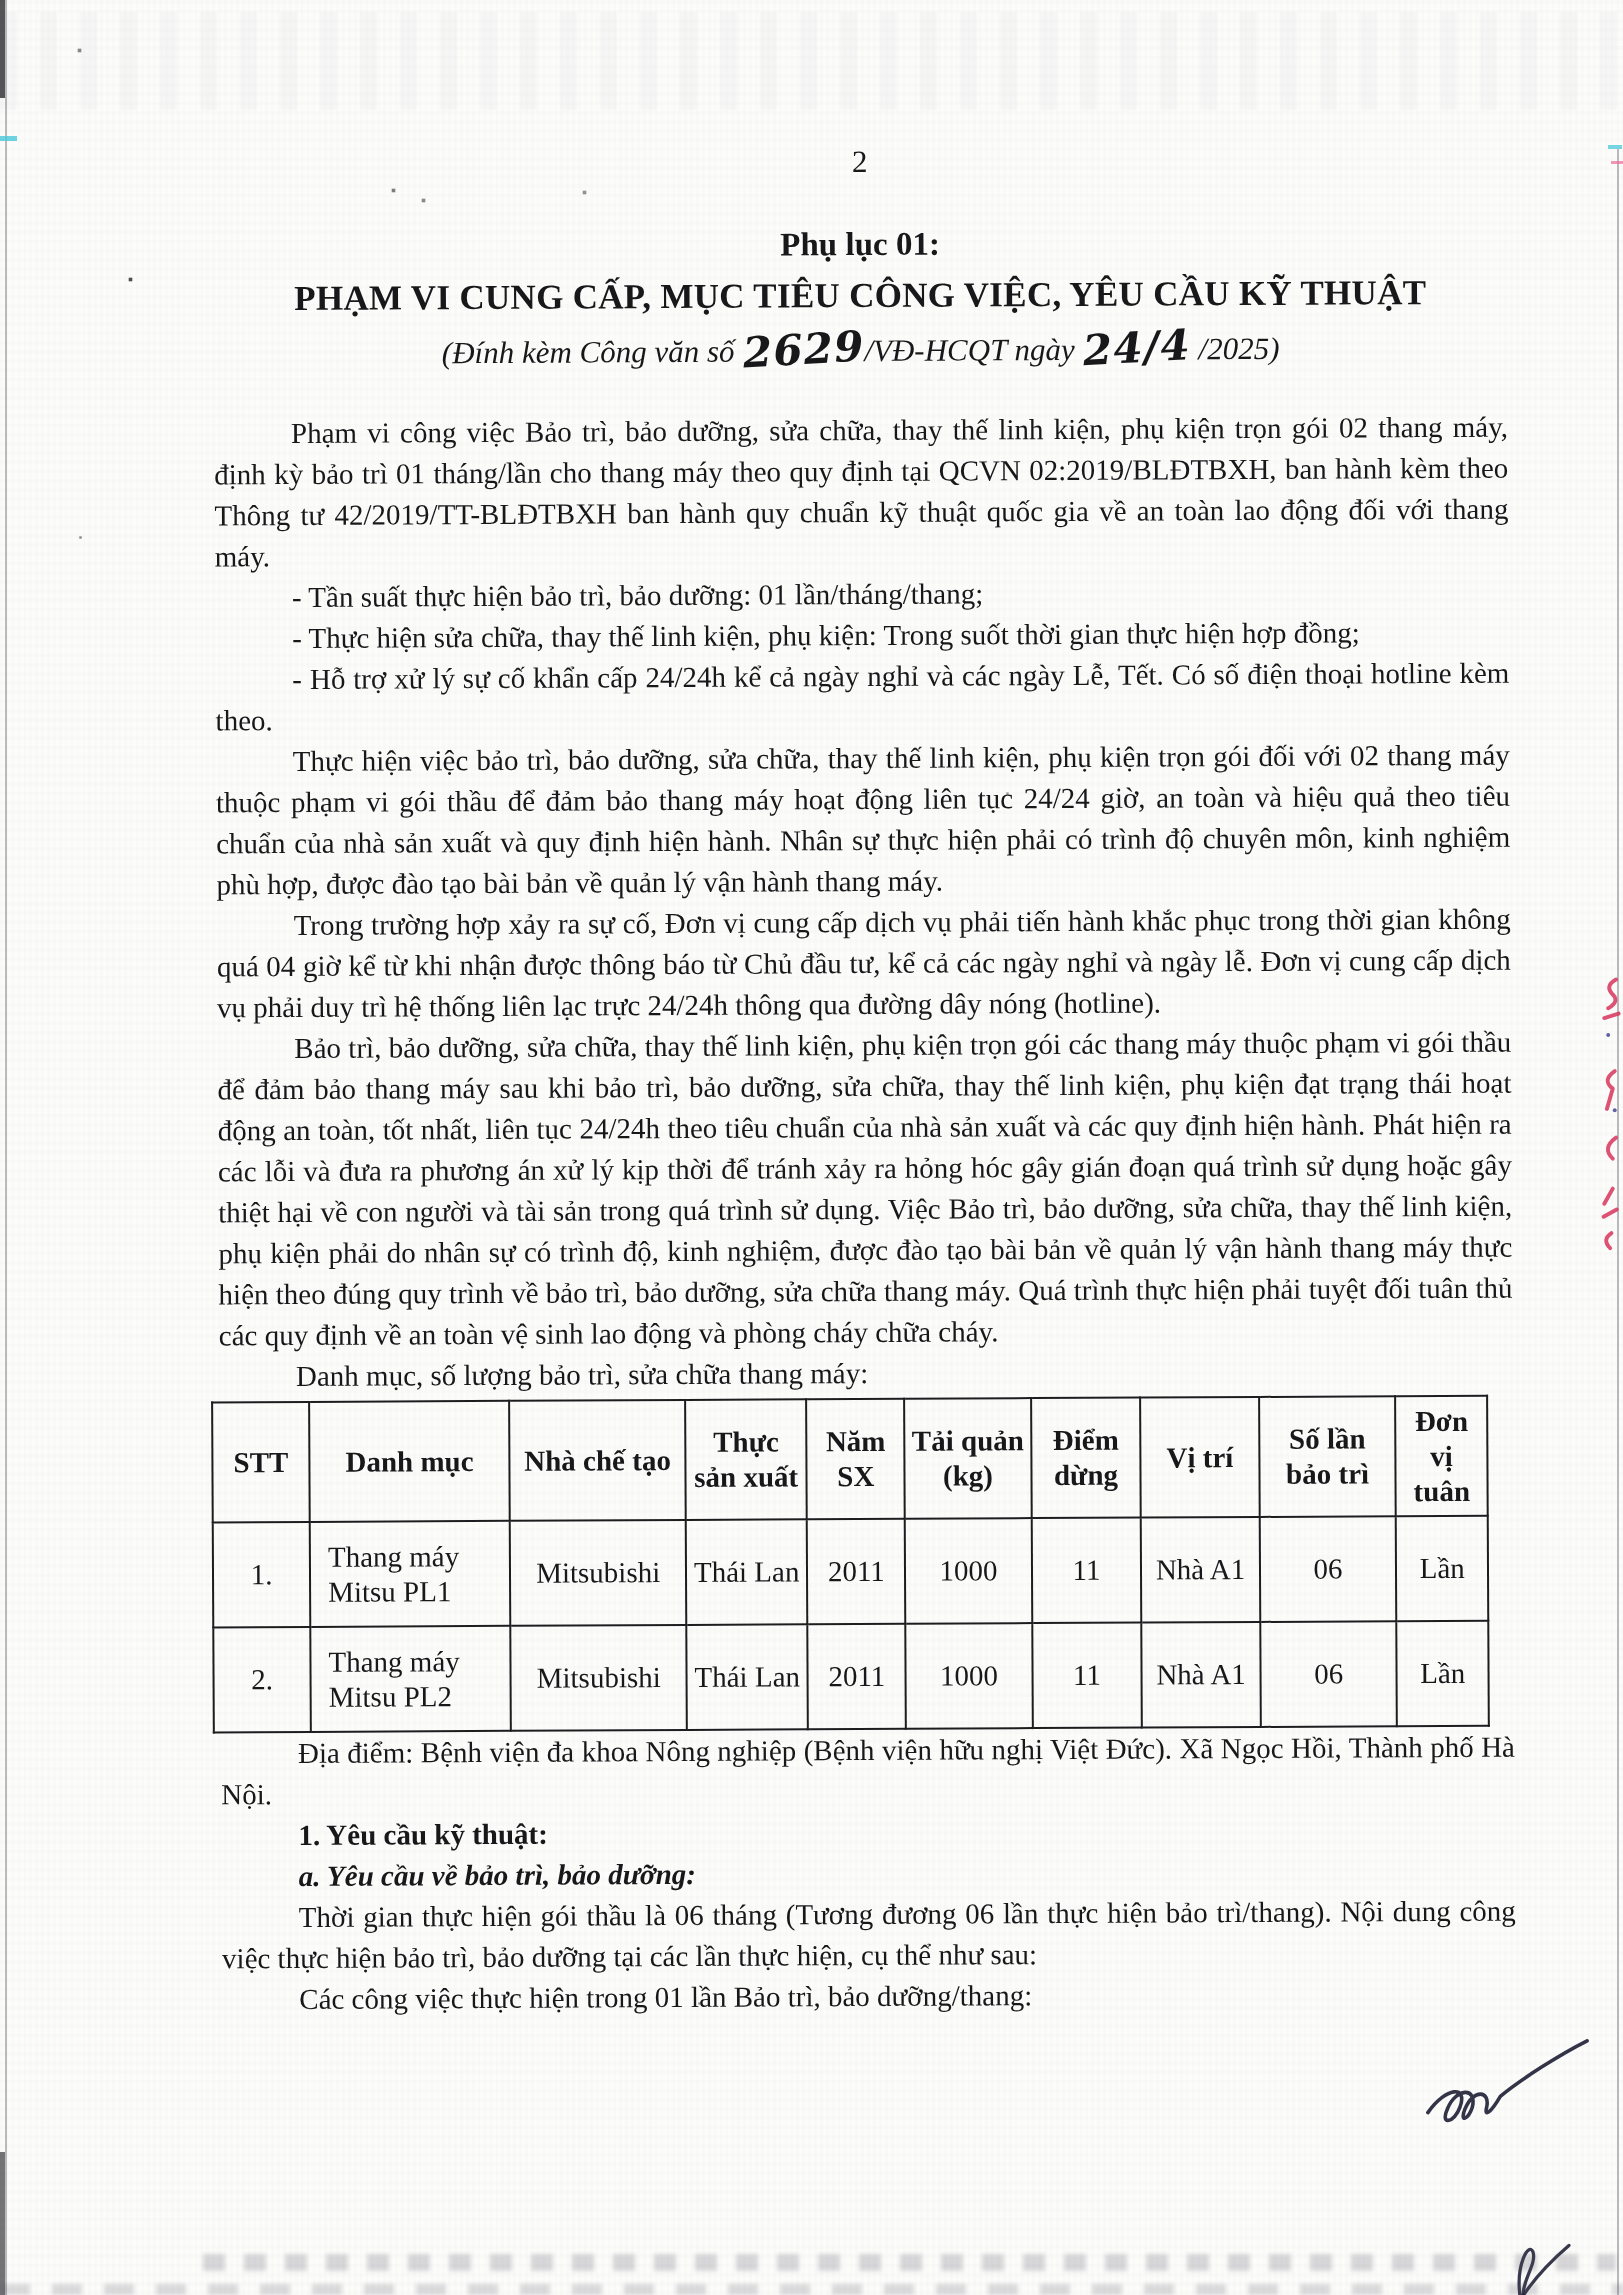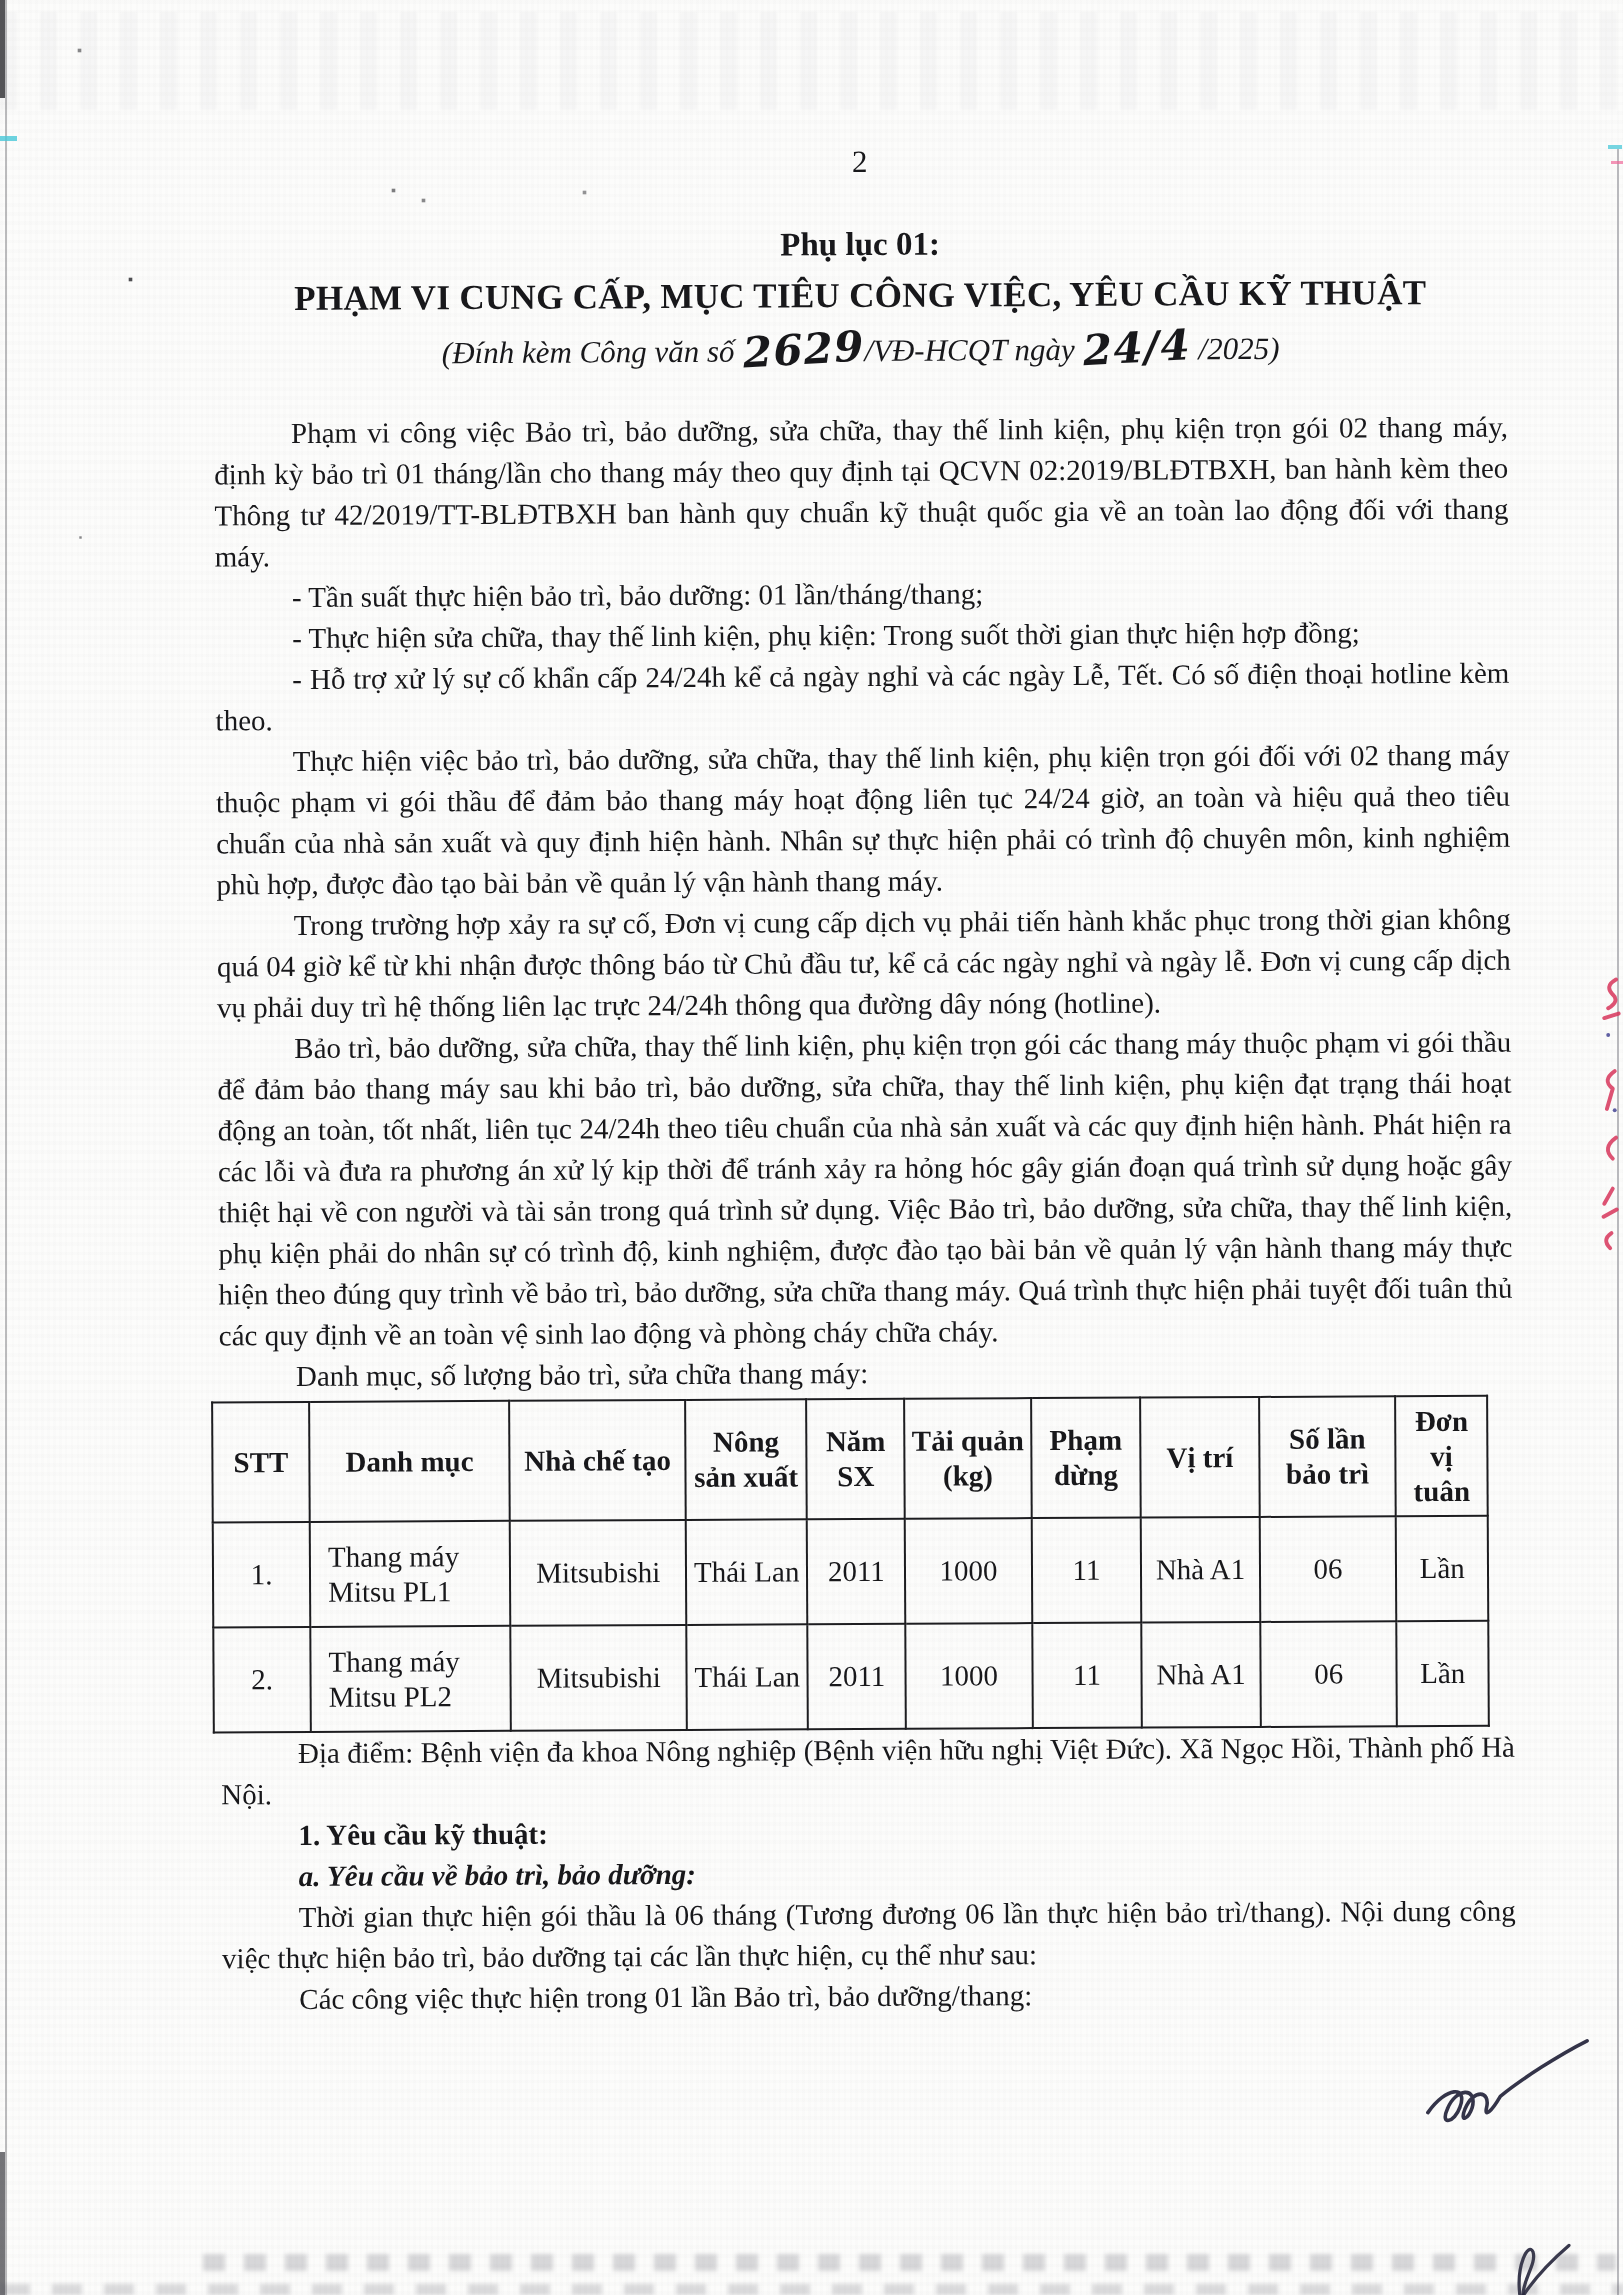--- a/index.html
+++ b/index.html
@@ -129,24 +129,24 @@
           <col style="width:8.6%">
             <col style="width:9.3%">
             <col style="width:10.7%">
           <col style="width:7.2%">
         </colgroup>
         <thead>
           <tr>
             <th>STT</th>
             <th>Danh mục</th>
             <th>Nhà chế tạo</th>
-            <th>Nông sản xuất</th>
+            <th>Thực sản xuất</th>
             <th>Năm SX</th>
             <th>Tải quản (kg)</th>
-            <th>Phạm dừng</th>
+            <th>Điểm dừng</th>
             <th>Vị trí</th>
             <th>Số lần bảo trì</th>
             <th>Đơn vị tuân</th>
           </tr>
         </thead>
         <tbody>
           <tr>
             <td>1.</td>
             <td class="cell-name">Thang máy Mitsu PL1</td>
             <td>Mitsubishi</td>

